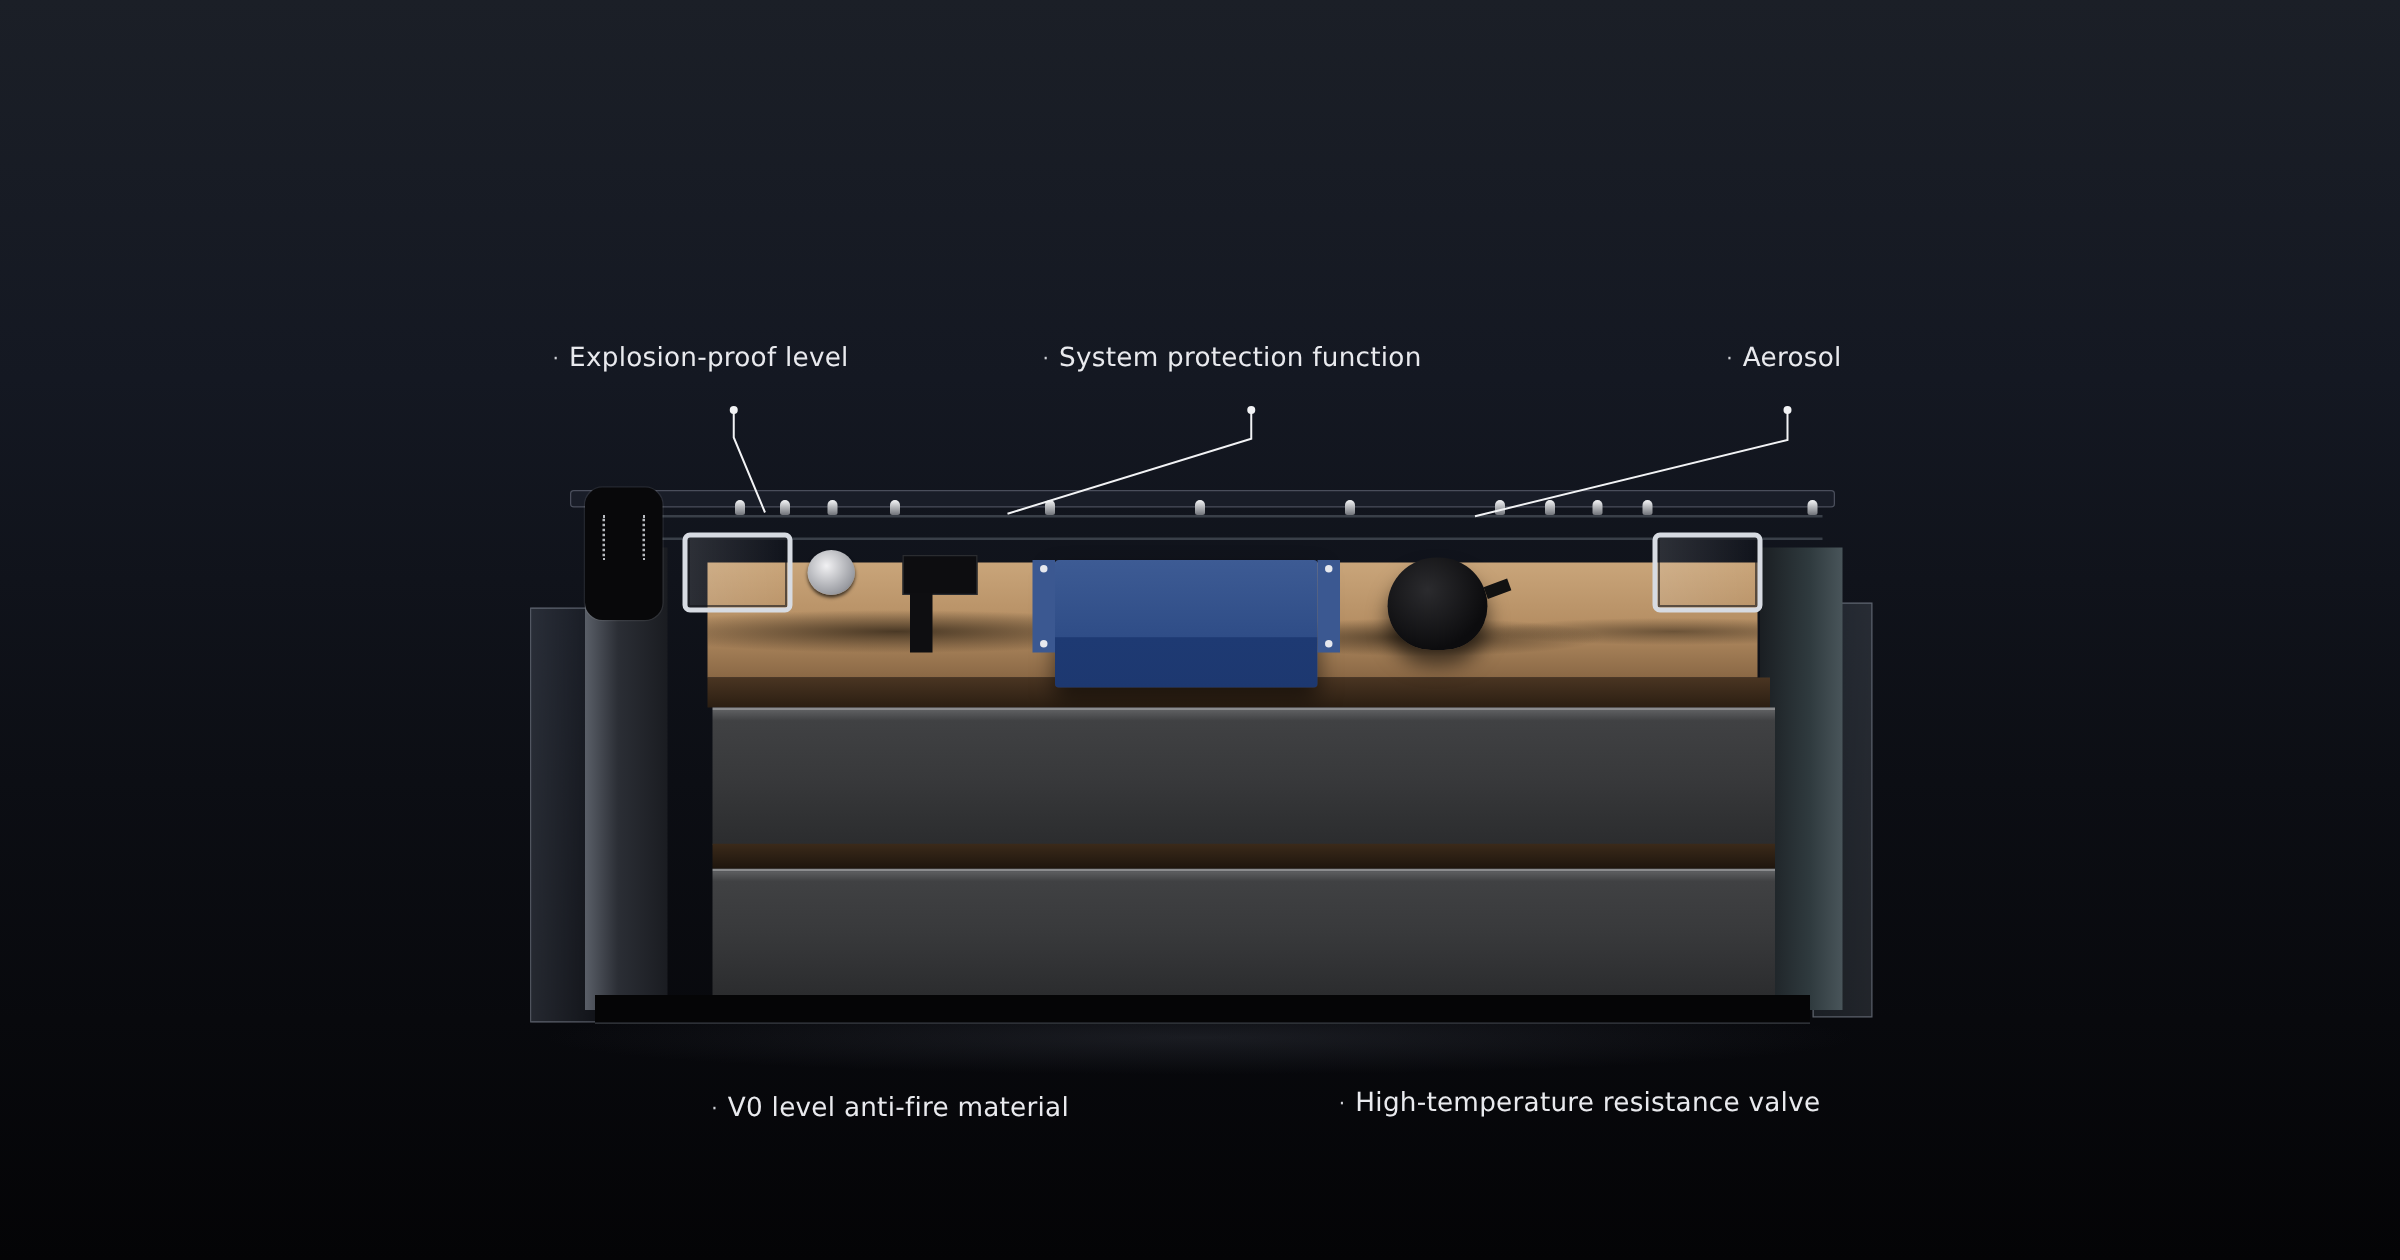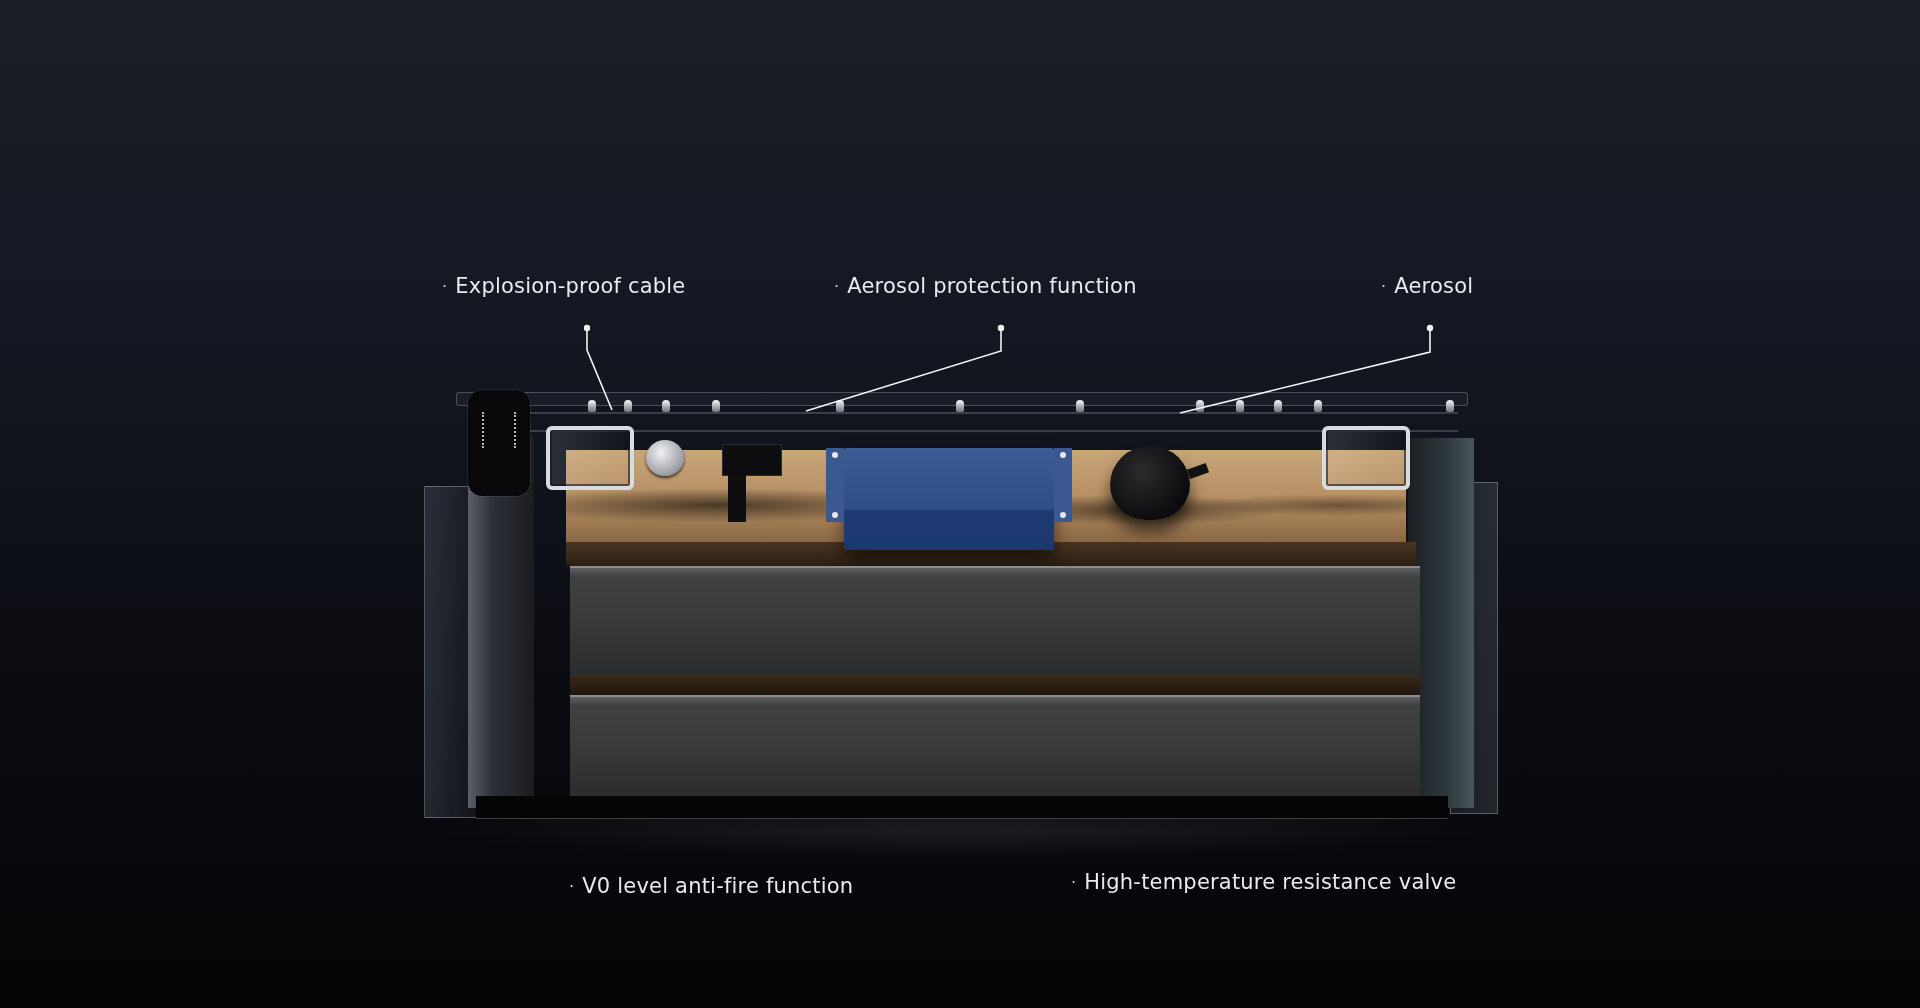--- a/index.html
+++ b/index.html
@@ -124,32 +124,32 @@
     </g>
     <g fill="#f2f3f5">
       <circle cx="587" cy="328" r="3.2"></circle>
       <circle cx="1001" cy="328" r="3.2"></circle>
       <circle cx="1430" cy="328" r="3.2"></circle>
     </g>
   </svg>
 
   <div class="label" style="left:442px; top:274px;">
     <span class="bullet">·</span>
-    <span>Explosion-proof cable</span>
+    <span>Explosion-proof level</span>
   </div>
   <div class="label" style="left:834px; top:274px;">
     <span class="bullet">·</span>
-    <span>Aerosol protection function</span>
+    <span>System protection function</span>
   </div>
   <div class="label" style="left:1381px; top:274px;">
     <span class="bullet">·</span>
     <span>Aerosol</span>
   </div>
 
   <div class="label" style="left:569px; top:874px;">
     <span class="bullet">·</span>
-    <span>V0 level anti-fire function</span>
+    <span>V0 level anti-fire material</span>
   </div>
   <div class="label" style="left:1071px; top:870px;">
     <span class="bullet">·</span>
     <span>High-temperature resistance valve</span>
   </div>
 </div>
 
 </body></html>

